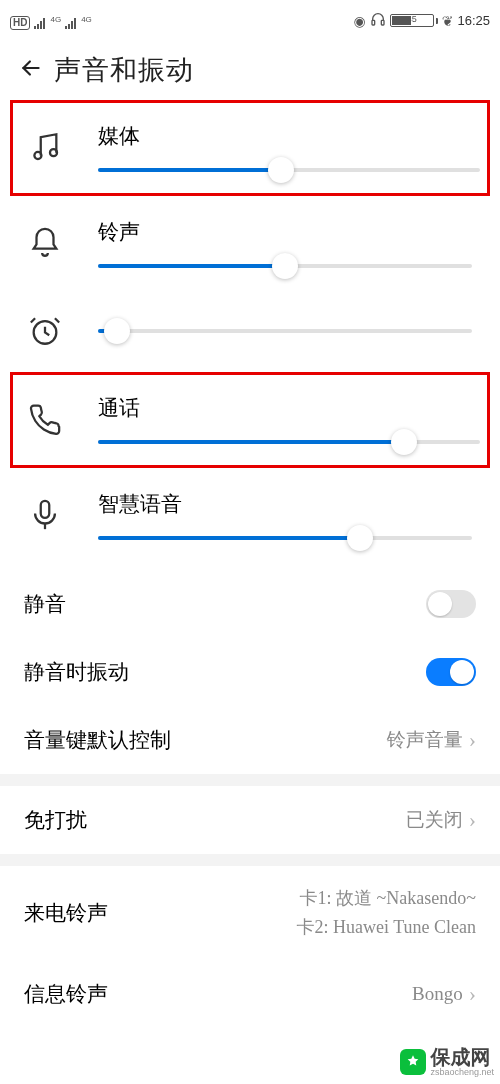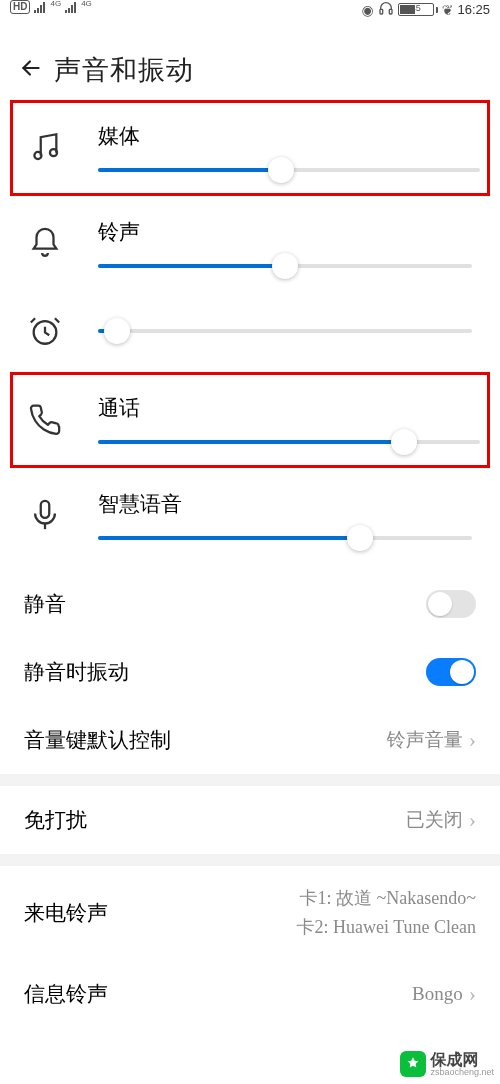--- a/index.html
+++ b/index.html
@@ -1,25 +1,25 @@
 <!DOCTYPE html>
 <html><head>
 <meta charset="utf-8">
 <style>
   * { box-sizing: border-box; margin: 0; padding: 0; }
   html, body { width: 500px; height: 1084px; background: #fff; font-family: -apple-system, "Helvetica Neue", Arial, "PingFang SC", "Microsoft YaHei", sans-serif; color: #222; overflow: hidden; position: relative; }
 
   
-  .status-bar { display:flex; justify-content:space-between; align-items:flex-start; height:30px; padding:0 10px; font-size:13px; color:#333; }
+  .status-bar { display:flex; justify-content:space-between; align-items:flex-end; height:30px; padding:0 10px; font-size:13px; color:#333; }
   .status-left, .status-right { display:flex; align-items:center; gap:4px; }
   .hd-badge { border:1px solid #555; border-radius:3px; font-size:10px; font-weight:600; padding:0 2px; line-height:12px; color:#555;}
   .sig { display:inline-flex; align-items:flex-end; gap:1px; height:12px;}
   .sig i{ display:block; width:2px; background:#555;}
   .batt { display:inline-flex; align-items:center; gap:2px;}
-  .batt-body{ width:36px; height:13px; border:1px solid #555; border-radius:2px; position:relative;}
+  .batt-body{ width:44px; height:13px; border:1px solid #555; border-radius:2px; position:relative;}
   .batt-cap{ width:2px; height:6px; background:#555; border-radius:0 1px 1px 0;}
   .batt-fill{ position:absolute; left:1px; top:1px; bottom:1px; background:#555;}
   .batt-num{ position:absolute; left:0; right:0; top:-1px; text-align:center; font-size:9px; color:#555;}
   .leaf{ color:#555; font-size:14px;}
   .super{ font-size:8px; margin-left:1px; position:relative; top:-4px; color:#555;}
   .eye{font-size:14px;color:#555;}
   .hp{font-size:15px;color:#555;}
 
   
   .header { display:flex; align-items:center; padding: 22px 18px 10px 18px; gap:10px; }
@@ -53,21 +53,21 @@
   .toggle.on{ background:#0a7dff;}
   .toggle .knob{ position:absolute; top:2px; width:24px; height:24px; background:#fff; border-radius:50%; box-shadow:0 1px 2px rgba(0,0,0,.2);}
   .toggle.off .knob{ left:2px;}
   .toggle.on .knob{ right:2px;}
 
   
   .watermark{ position:absolute; right:6px; bottom:6px; font-size:11px; color:#aaa; display:flex; align-items:center; gap:4px;}
   .wm-logo{ width:26px; height:26px; background:#0bbf3c; border-radius:6px; display:flex; align-items:center; justify-content:center;}
   .wm-logo svg{ width:16px;height:16px;fill:#fff;}
   .wm-text{ display:flex; flex-direction:column; line-height:1.1;}
-  .wm-text .cn{font-size:16px;color:#444;font-weight:600;}
+  .wm-text .cn{font-size:20px;color:#444;font-weight:600;}
   .wm-text .url{font-size:9px;color:#999;}
 </style>
 </head>
 <body>
 
 <div class="status-bar">
   <div class="status-left">
     <span class="hd-badge">HD</span>
     <span class="sig">
         <i style="height:3px"></i>

